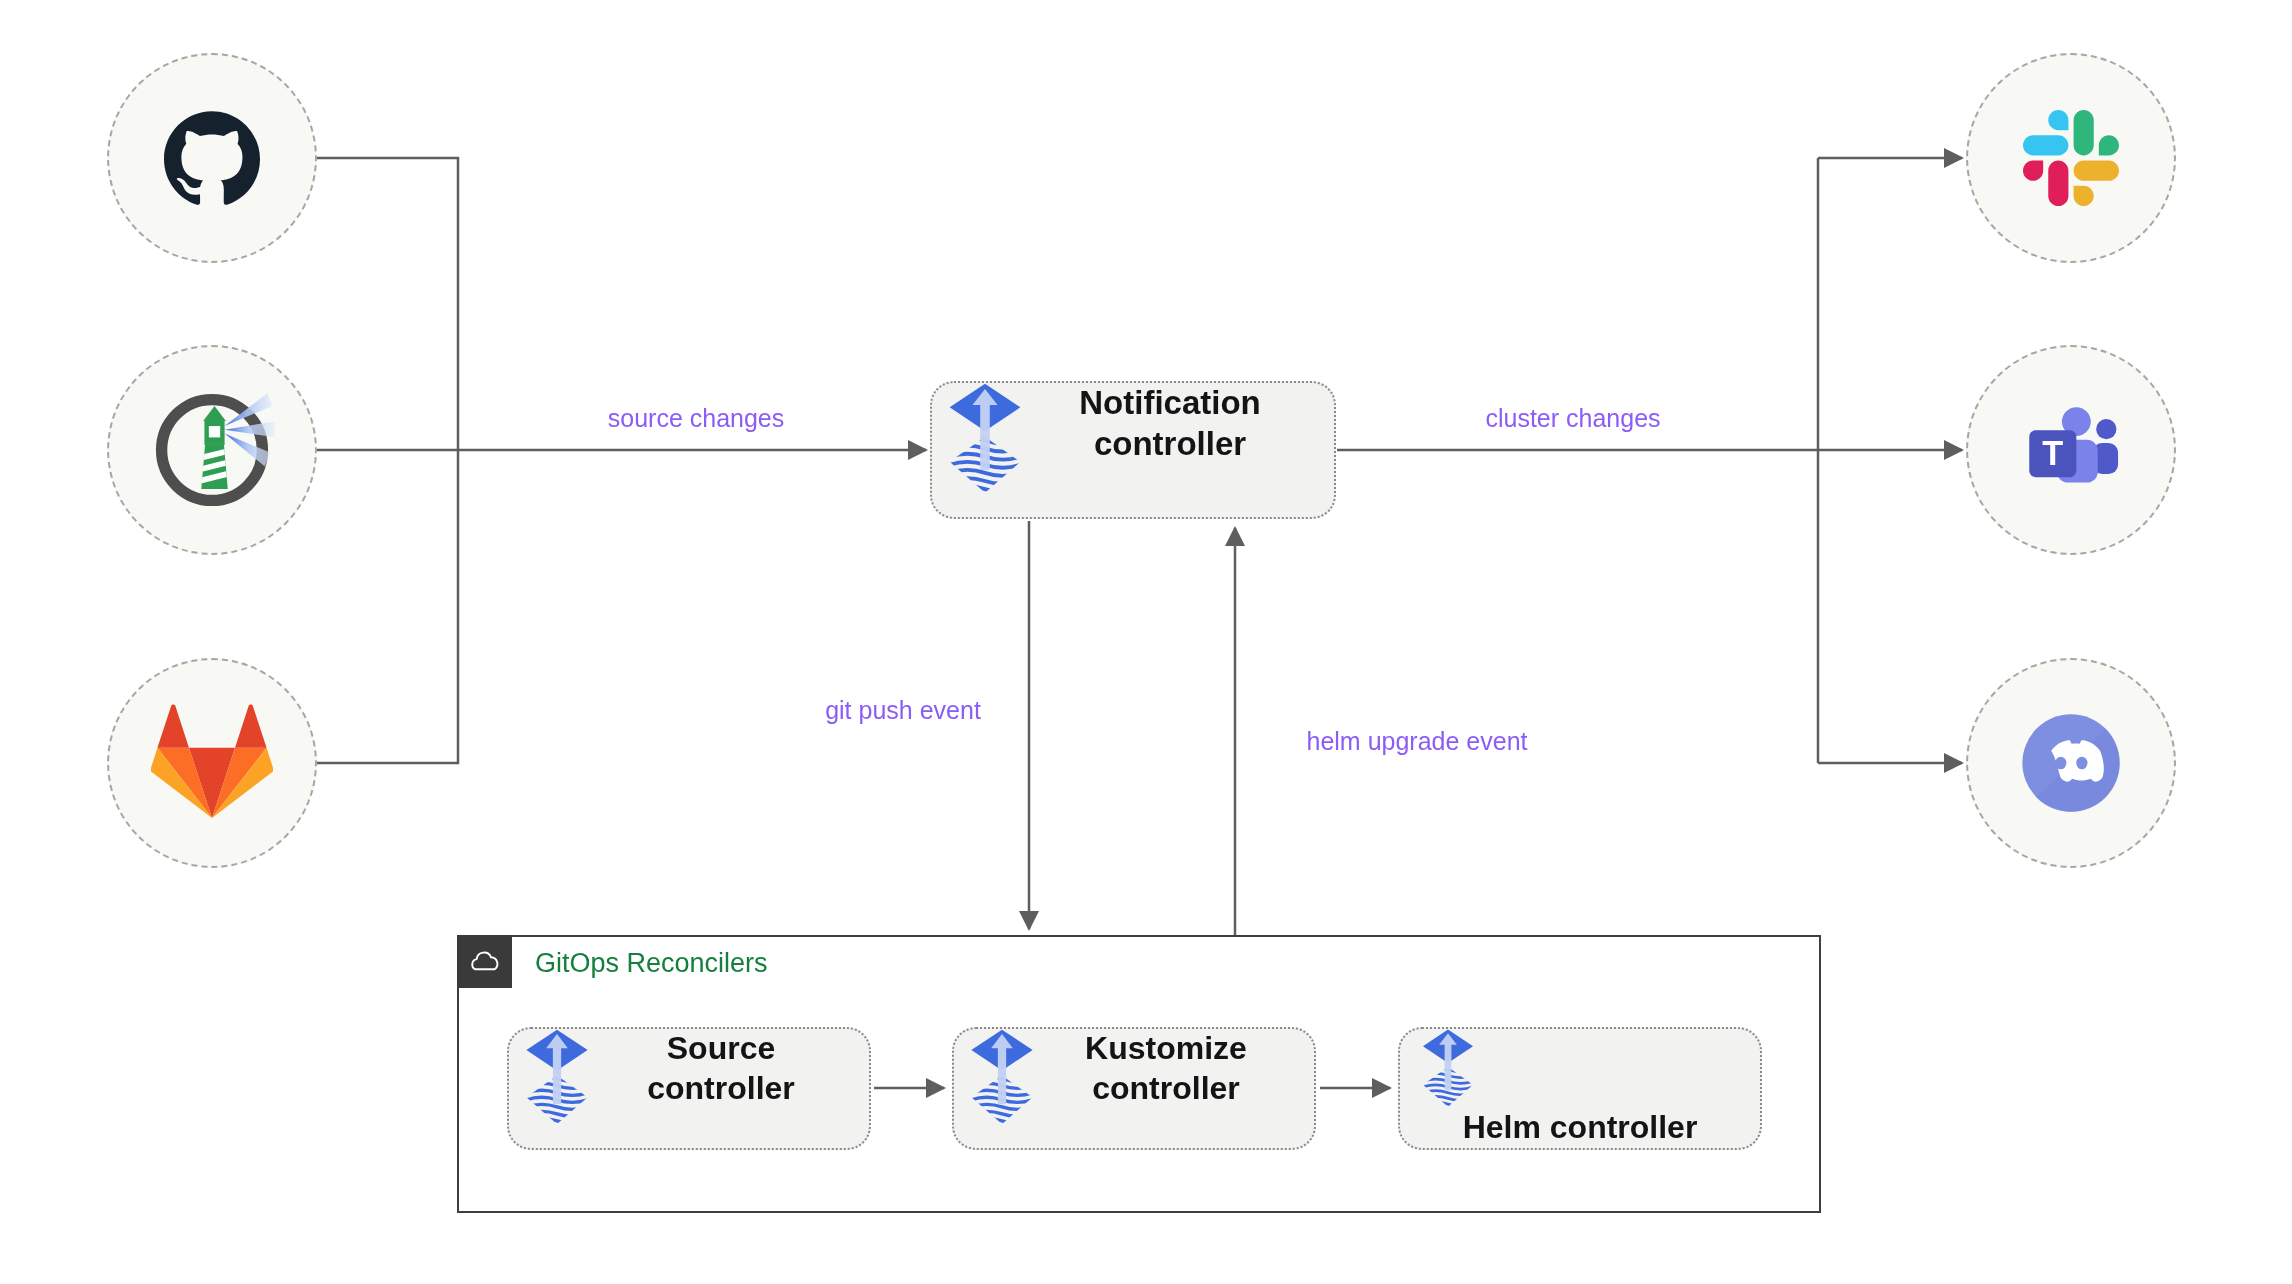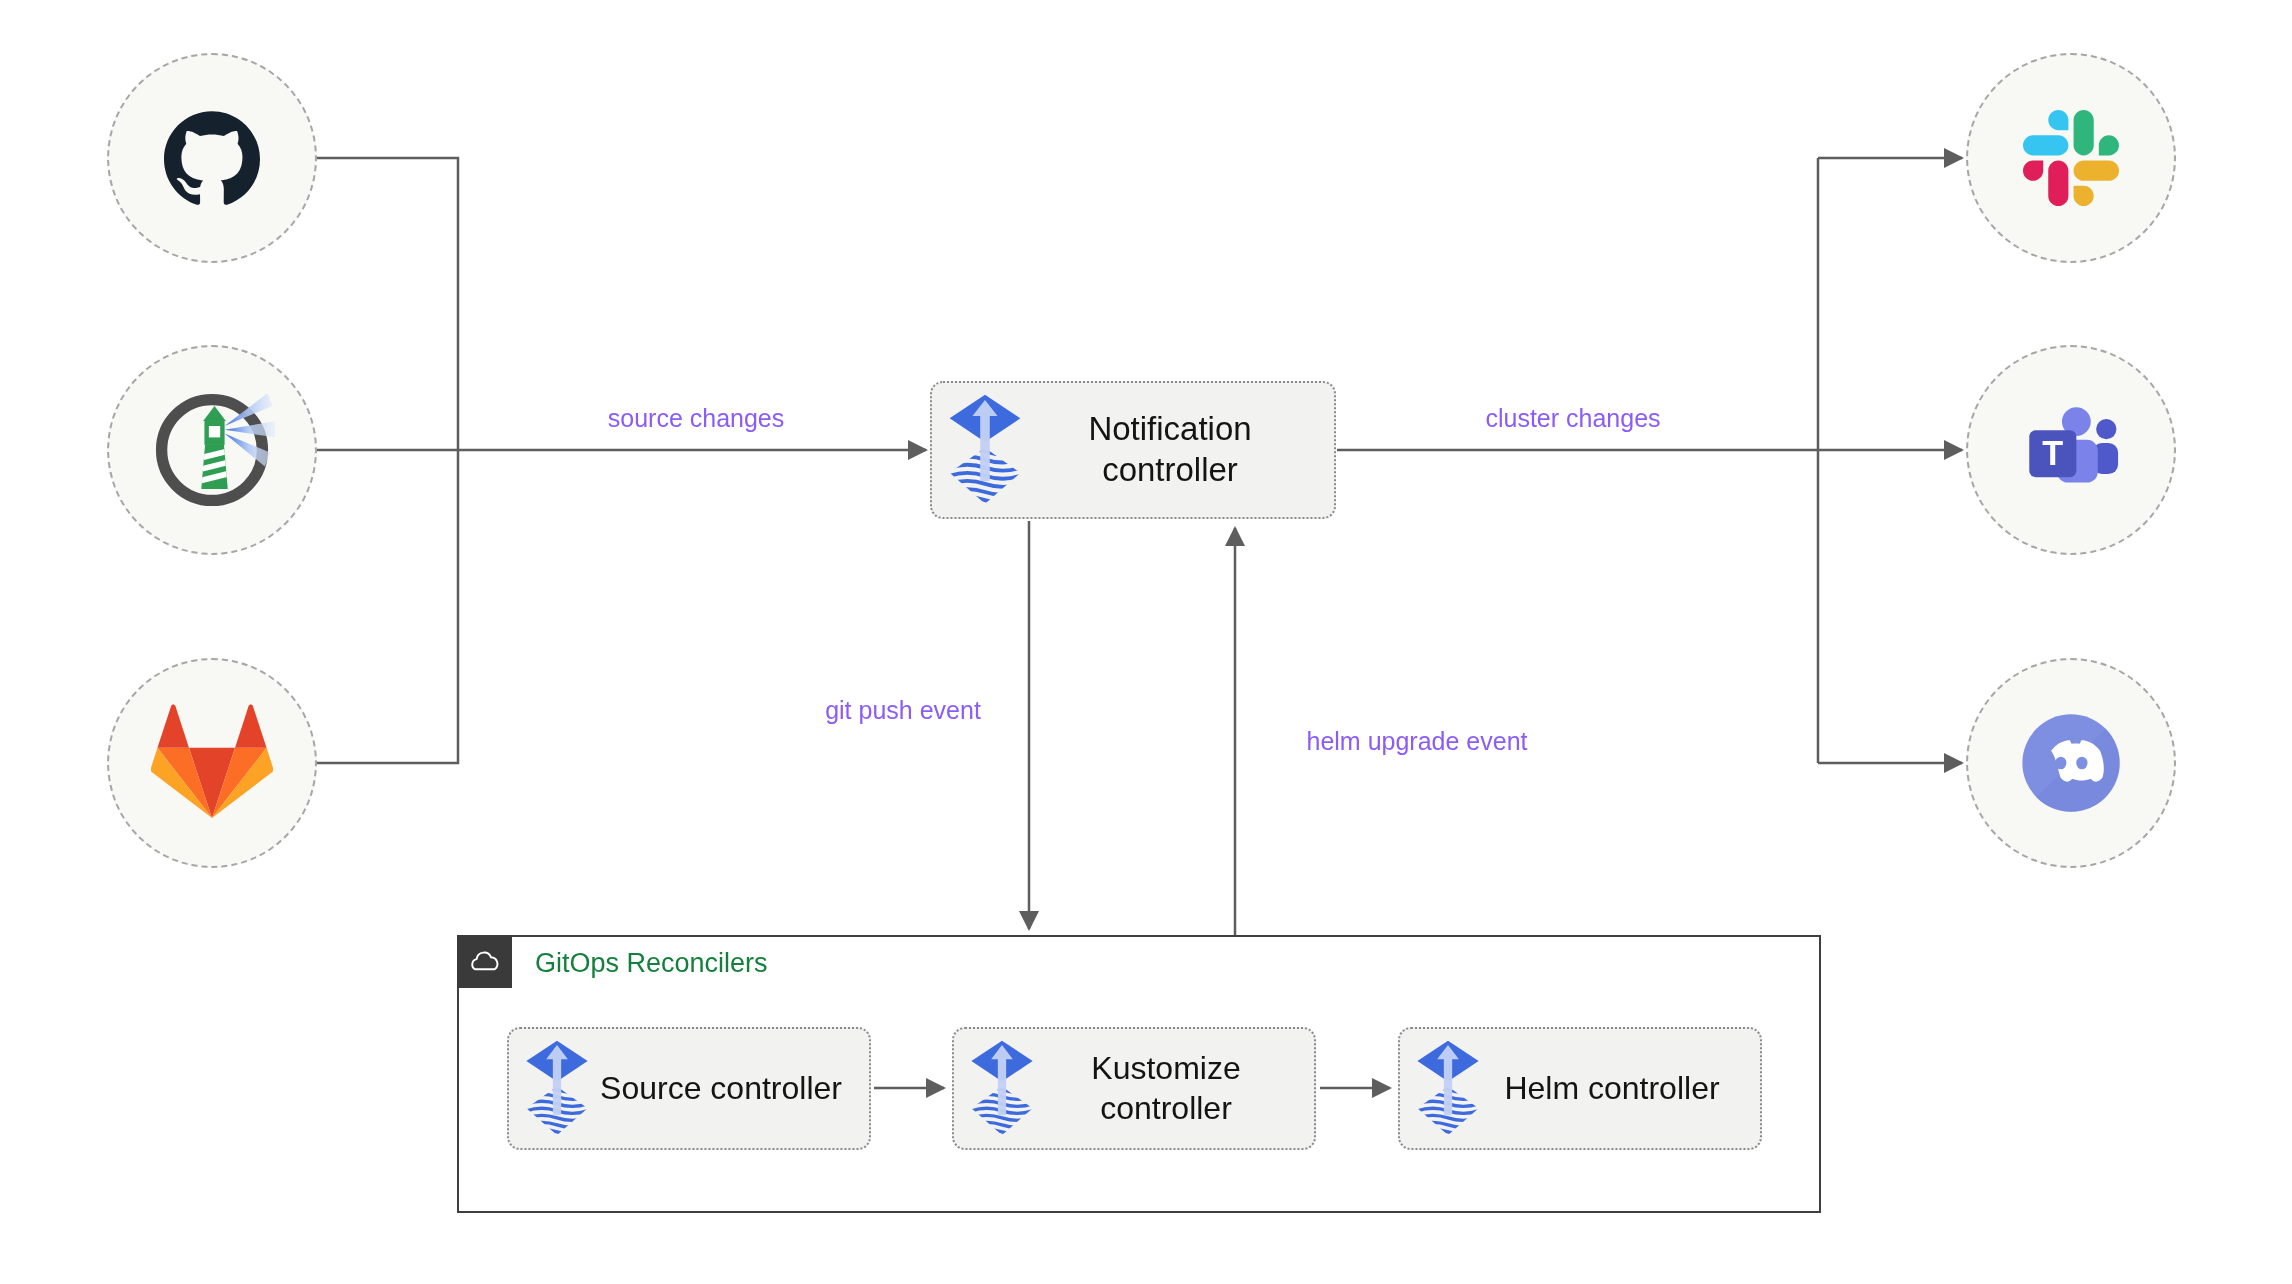--- a/index.html
+++ b/index.html
@@ -5,22 +5,22 @@
   html,body{margin:0;padding:0;background:#ffffff;}
   body{width:2292px;height:1284px;font-family:"Liberation Sans","DejaVu Sans",sans-serif;}
   .canvas{position:relative;width:2292px;height:1284px;overflow:hidden;background:#ffffff;}
   svg.edges{position:absolute;left:0;top:0;z-index:1;}
   .node-circle{
     position:absolute;width:210px;height:210px;border-radius:50%;
     border:2px dashed #a6a6a4;background:#f8f8f5;box-sizing:border-box;
     display:flex;align-items:center;justify-content:center;z-index:2;
   }
   .ctrl-box{
-    position:absolute;background:#f2f2f1;border:2px dotted #8a8a8a;border-radius:13px;
-    box-sizing:border-box;display:flex;align-items:center;z-index:2;padding:0 16px;
+    position:absolute;background:#f2f2f1;border:2px dotted #8a8a8a;border-radius:24px;
+    box-sizing:border-box;display:flex;z-index:2;padding:0 16px;font-weight:bold;
   }
   .ctrl-label{flex:1;text-align:center;color:#141414;line-height:1.24;}
   .notification-box{left:930px;top:381px;width:406px;height:138px;}
   .notification-box .ctrl-label{font-size:33px;}
   .small-box{top:1027px;width:364px;height:123px;}
   .small-box .ctrl-label{font-size:32px;}
   .edge-label{
     position:absolute;z-index:3;font-size:25px;color:#8b5cf6;white-space:nowrap;
     transform:translate(-50%,-50%);
   }
@@ -209,20 +209,20 @@
         <use href="#flux-icon"></use>
       </svg>
     <div class="ctrl-label">Kustomize controller</div>
   </div>
   <div class="ctrl-box small-box" style="left:507px;">
     <svg class="icon" width="64" height="97">
         <use href="#flux-icon"></use>
       </svg>
     <div class="ctrl-label">Source controller</div>
   </div>
-  <div class="ctrl-box small-box" style="left:1398px;">
+  <div class="ctrl-box small-box" style="left:1398px;flex-direction:column;">
     <svg class="icon" width="64" height="97">
         <use href="#flux-icon"></use>
       </svg>
     <div class="ctrl-label">Helm controller</div>
   </div>
 
 </div>
 
 </body></html>

